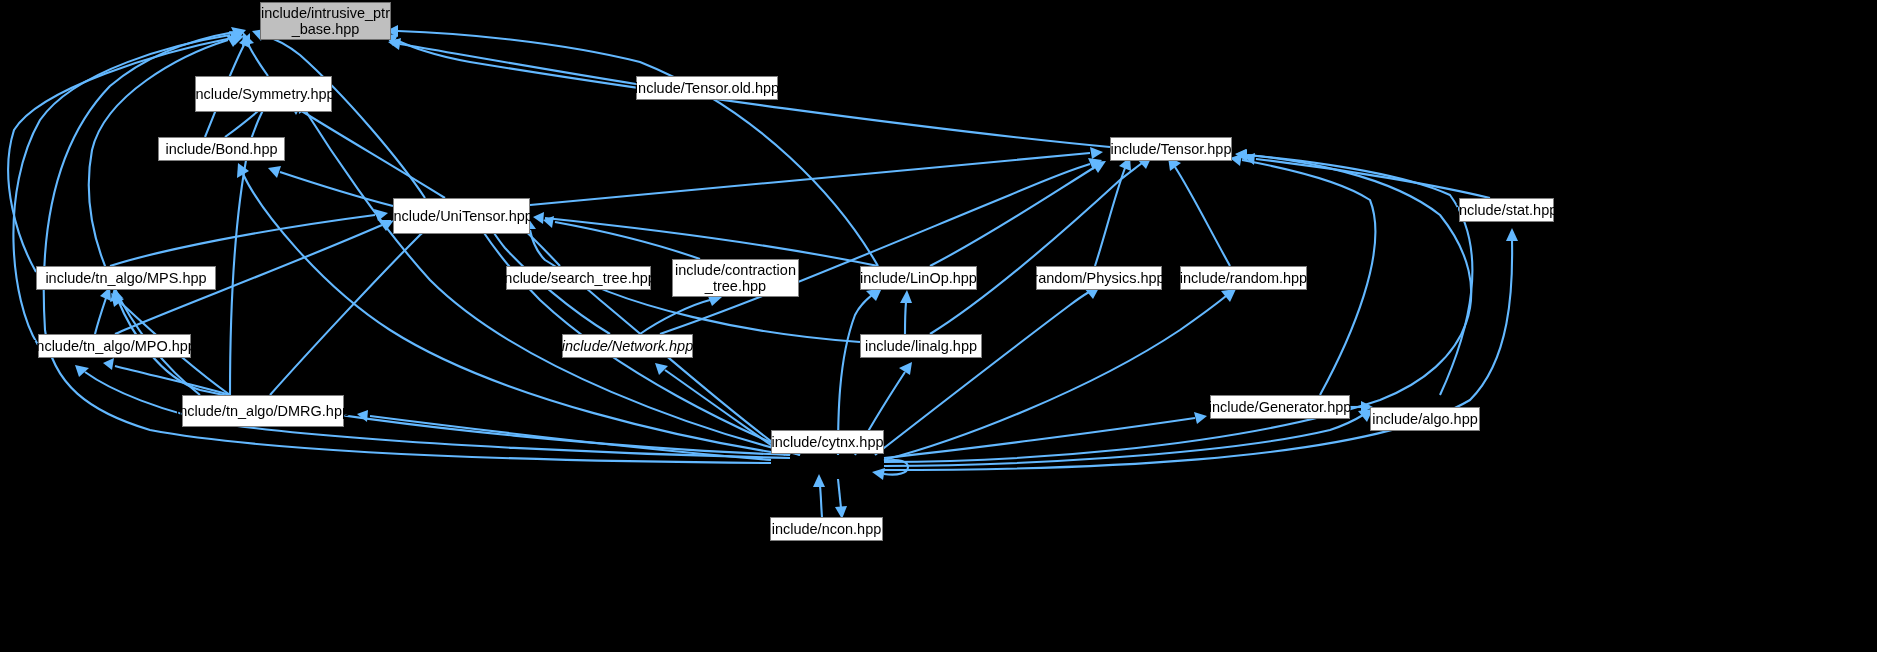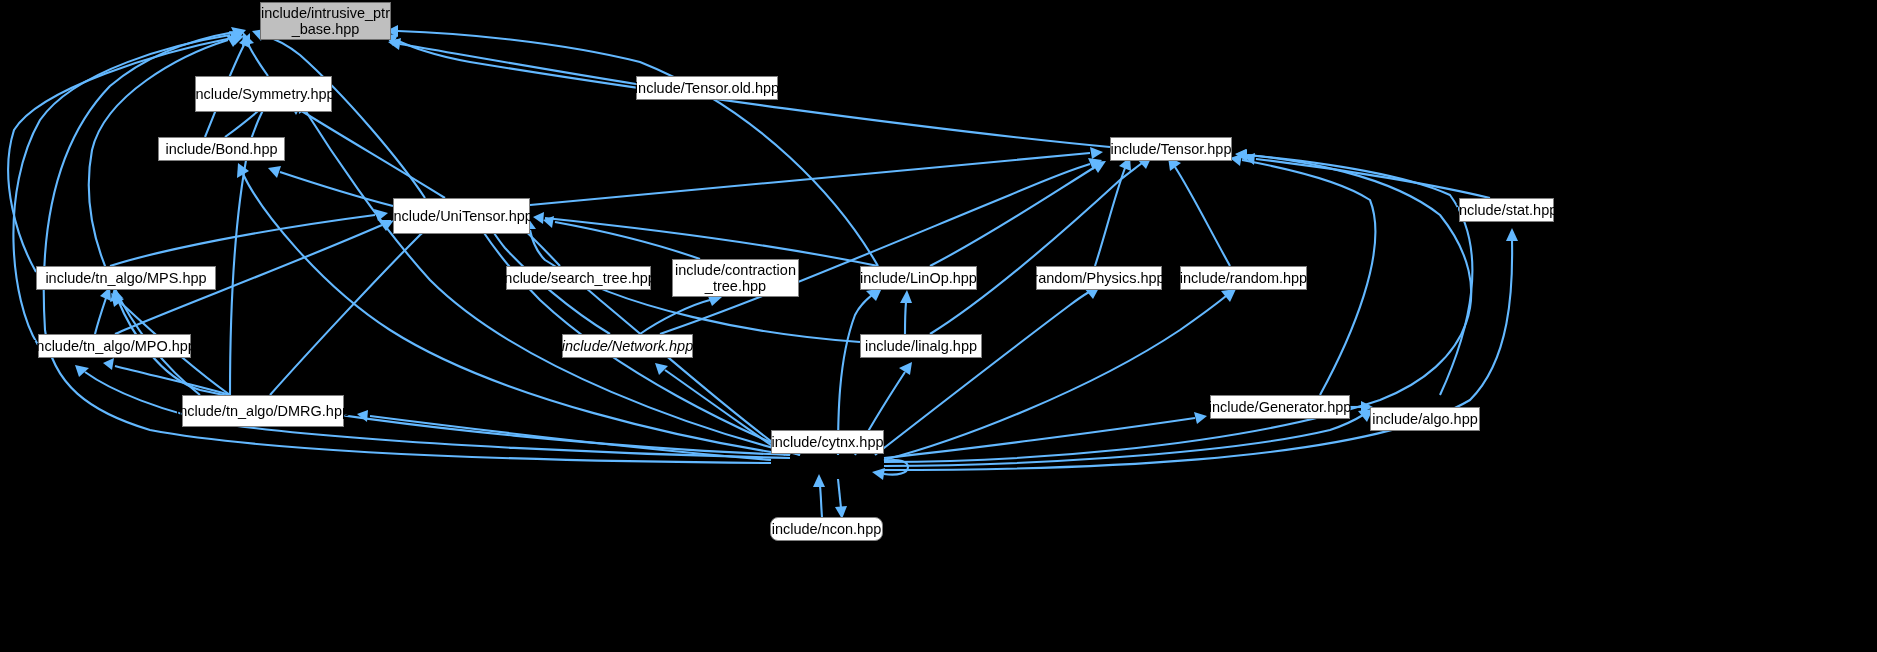--- a/index.html
+++ b/index.html
@@ -224,15 +224,15 @@
   <div class="node" style="left:860px;top:266px;width:117px;height:24px;">include/LinOp.hpp</div>
   <div class="node" style="left:1036px;top:266px;width:126px;height:24px;">random/Physics.hpp</div>
   <div class="node" style="left:1180px;top:266px;width:127px;height:24px;">include/random.hpp</div>
   <div class="node" style="left:38px;top:334px;width:153px;height:24px;">include/tn_algo/MPO.hpp</div>
   <div class="node" style="left:562px;top:334px;width:131px;height:24px;font-style:italic;">include/Network.hpp</div>
   <div class="node" style="left:860px;top:334px;width:122px;height:24px;">include/linalg.hpp</div>
   <div class="node" style="left:182px;top:395px;width:162px;height:32px;">include/tn_algo/DMRG.hpp</div>
   <div class="node" style="left:1210px;top:395px;width:140px;height:24px;">include/Generator.hpp</div>
   <div class="node" style="left:1370px;top:395px;width:110px;height:24px;margin-top:12px;">include/algo.hpp</div>
   <div class="node" style="left:771px;top:430px;width:113px;height:24px;">include/cytnx.hpp</div>
-  <div class="node" style="left:770px;top:517px;width:113px;height:24px;border-radius:8px;">include/ncon.hpp</div>
+  <div class="node" style="left:770px;top:517px;width:113px;height:24px;">include/ncon.hpp</div>
 
 </div>
 
 </body></html>

